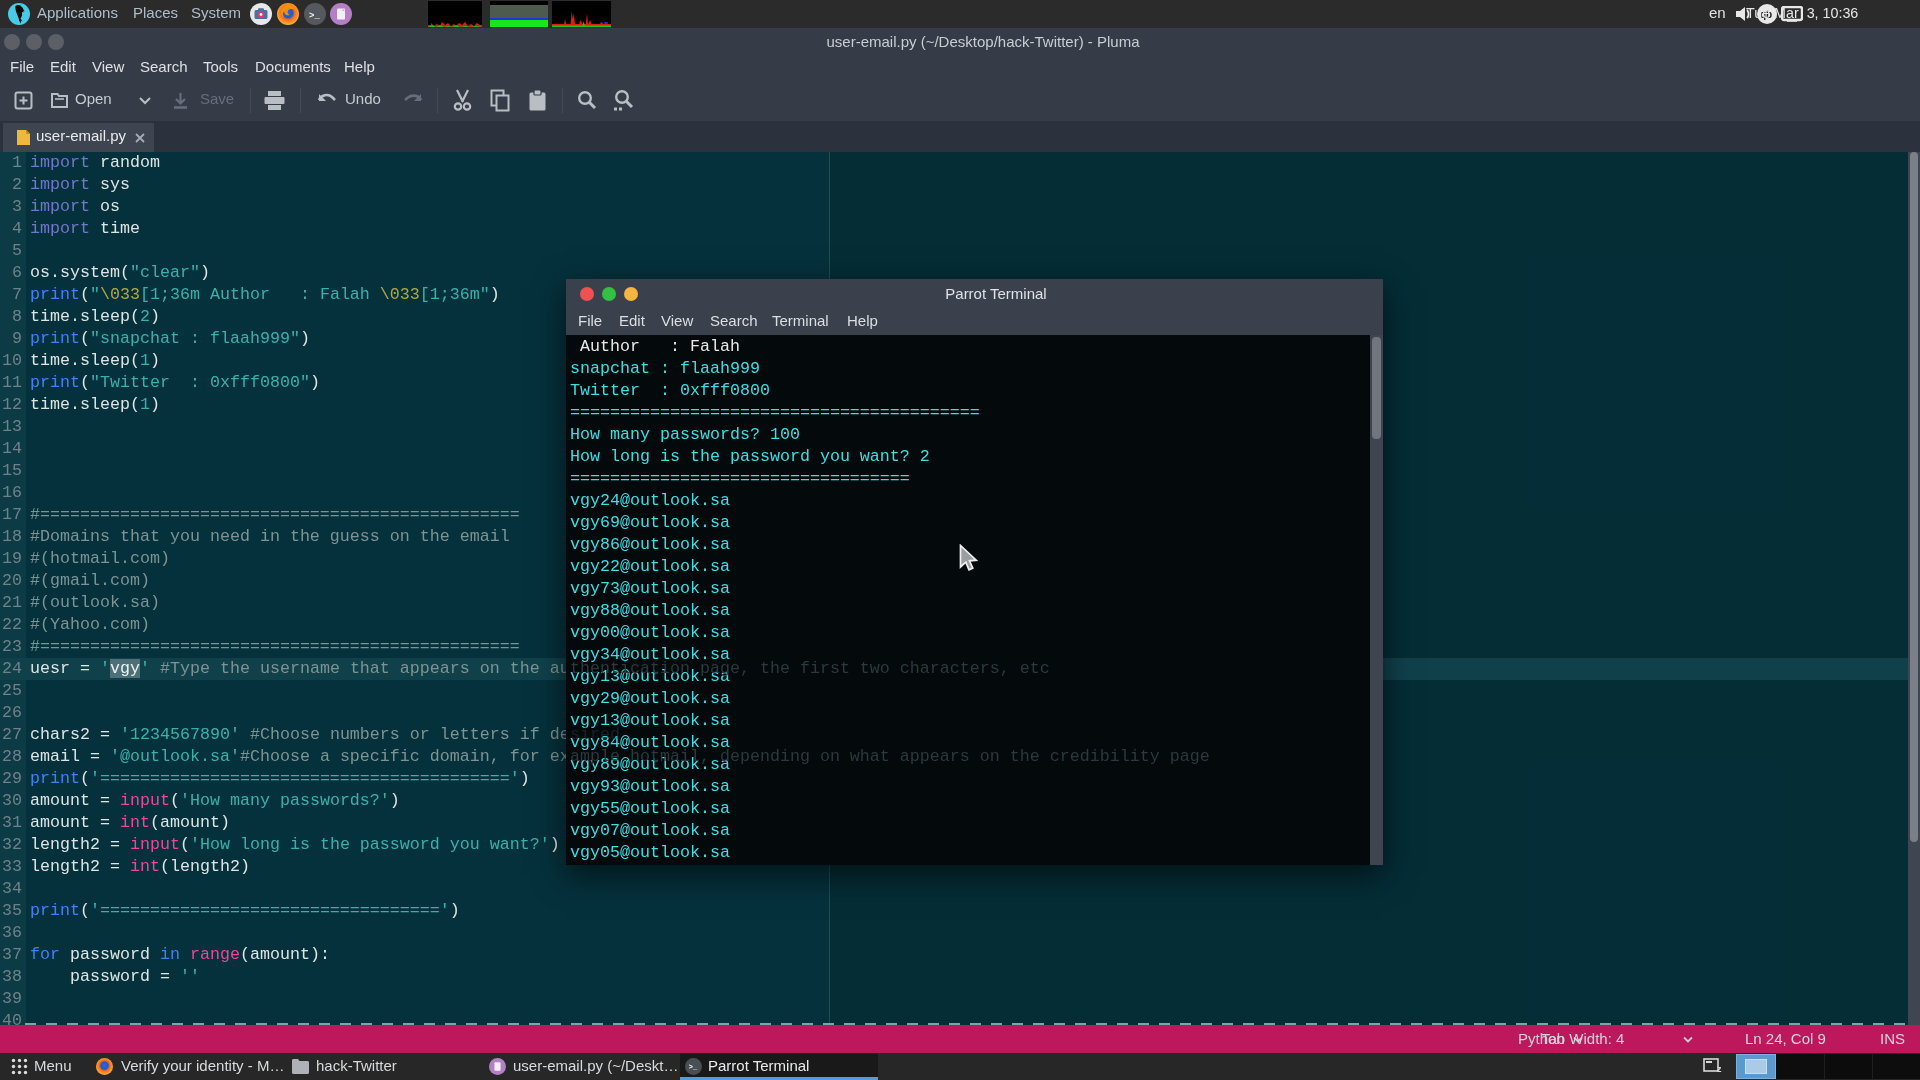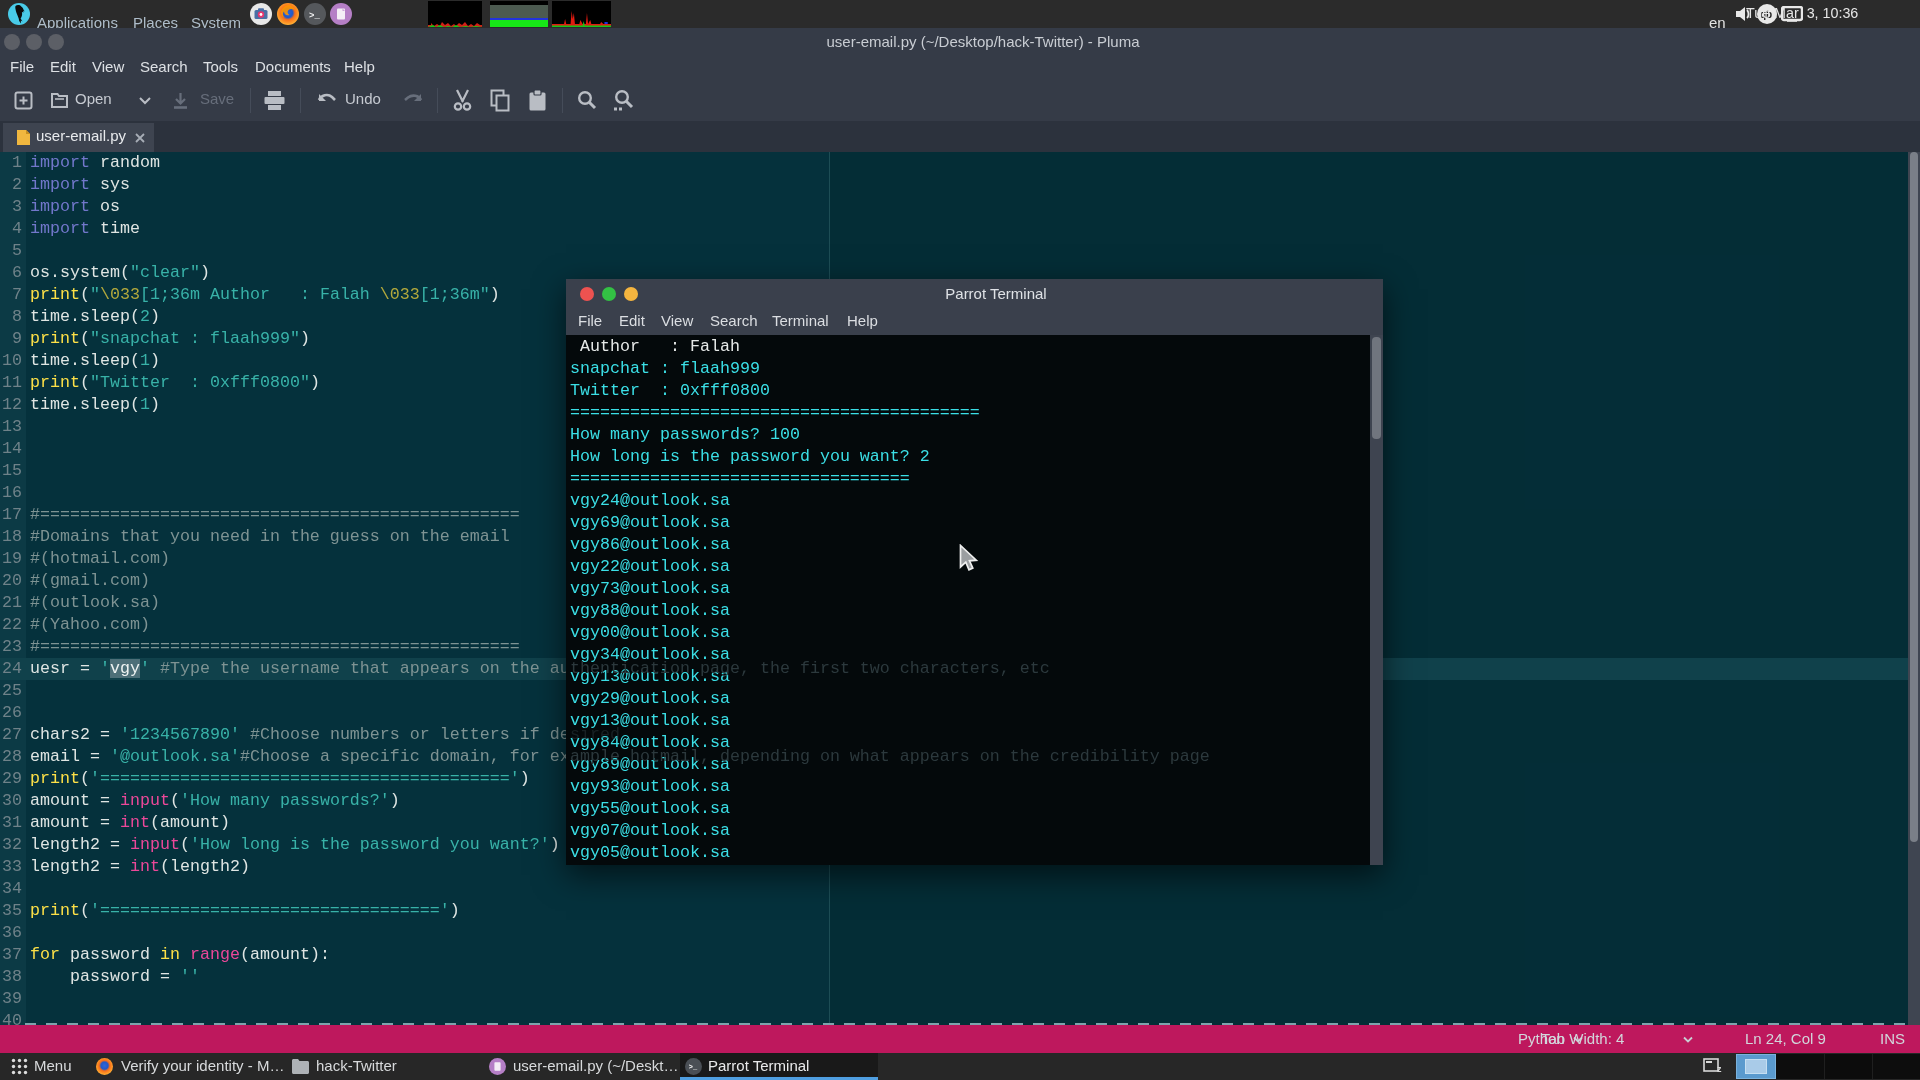--- a/index.html
+++ b/index.html
@@ -1,41 +1,41 @@
 <!DOCTYPE html>
 <html><head>
 <meta charset="utf-8">
 <style>
 * { margin:0; padding:0; box-sizing:border-box; }
 html,body { width:1920px; height:1080px; overflow:hidden; background:#05313c; font-family:"Liberation Sans", sans-serif; }
 .abs { position:absolute; }
 
 #panel { position:absolute; left:0; top:0; width:1920px; height:28px; background:#2b2b2b; color:#aebdca; font-size:15px; }
-#panel .mtxt { position:absolute; top:14px; white-space:nowrap; }
+#panel .mtxt { position:absolute; top:4px; white-space:nowrap; }
 
 #pluma { position:absolute; left:0; top:28px; width:1920px; height:1025px; background:#353b47; }
 #ptitle { position:absolute; left:0; top:0; width:1920px; height:28px; }
 .wdot { position:absolute; top:6px; width:16px; height:16px; border-radius:50%; background:#5c5f66; }
 #ptitletext { position:absolute; top:5px; left:0; width:1966px; text-align:center; color:#c9cdd3; font-size:15px; }
 #pmenu { position:absolute; left:0; top:28px; width:1920px; height:24px; color:#dde0e4; font-size:15px; }
 #pmenu span { position:absolute; top:2px; }
 #ptool { position:absolute; left:0; top:52px; width:1920px; height:41px; color:#c6cad1; font-size:15px; }
 #ptabs { position:absolute; left:0; top:93px; width:1920px; height:31px; background:#2c323d; }
 #tab1 { position:absolute; left:3px; top:2px; width:151px; height:29px; background:#3e4450; color:#e8eaed; font-size:15px;padding-left:28px; }
 
 #editor { position:absolute; left:0; top:124px; width:1920px; height:873px; background:#05313c; overflow:hidden;
   font-family:"Liberation Mono", monospace; font-size:16.66px; line-height:22px; white-space:pre; }
 #rmshade { position:absolute; left:830px; top:0; width:1078px; height:873px; background:rgba(0,10,8,0.10); }
 #rmline { position:absolute; left:829px; top:0; width:1px; height:873px; background:#1d4d55; }
 .cl { position:absolute; left:0; height:22px; width:1908px; }
 .ln { position:absolute; left:0; width:22px; text-align:right; color:#6f8289; }
 .cd { position:absolute; left:30px; }
 .w { color:#dfe5e3; }   
 .kv { color:#7277cb;margin-top:18px; }  
-.ko { color:#fde047;margin-top:24px; }  
+.ko { color:#3b82f6;margin-top:24px; }  
 .st { color:#38b2a8; }  
 .esc{ color:#b3a93c; }  
 .cm { color:#7e9393; }  
 .fb { color:#ec4899; }  
 #curline { position:absolute; left:0; top:506px; width:1908px; height:22px; background:#10414b; }
 #gut { position:absolute; left:0; top:0; width:26px; height:873px; background:#0c3a45; }
 #dash40 { position:absolute; left:25px; top:871px; width:1883px; height:2px;
   background:repeating-linear-gradient(to right,#7fa3ad 0,#7fa3ad 11px,transparent 11px,transparent 21px); }
 .sel { background:#4d6f78; color:#eef3f2; }
 

